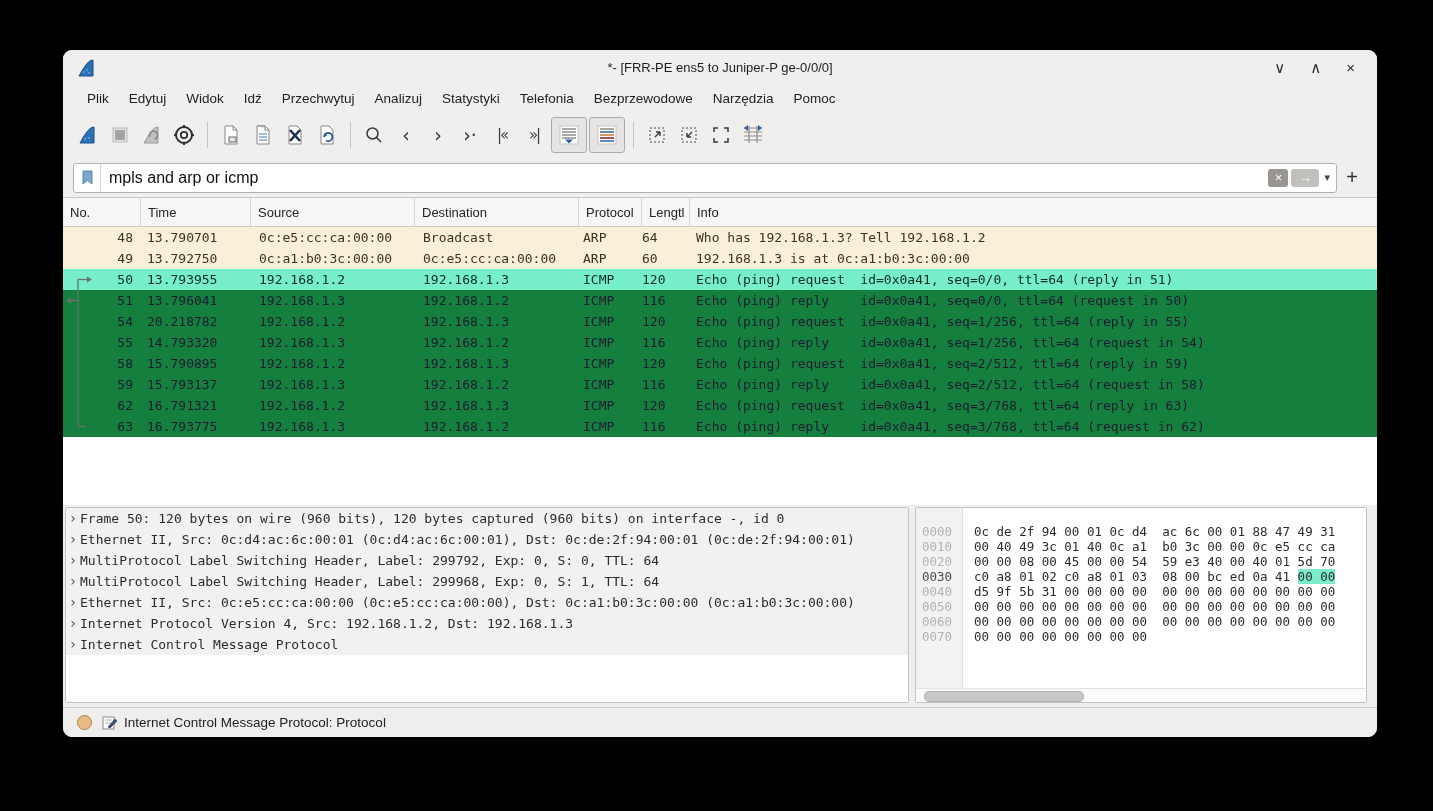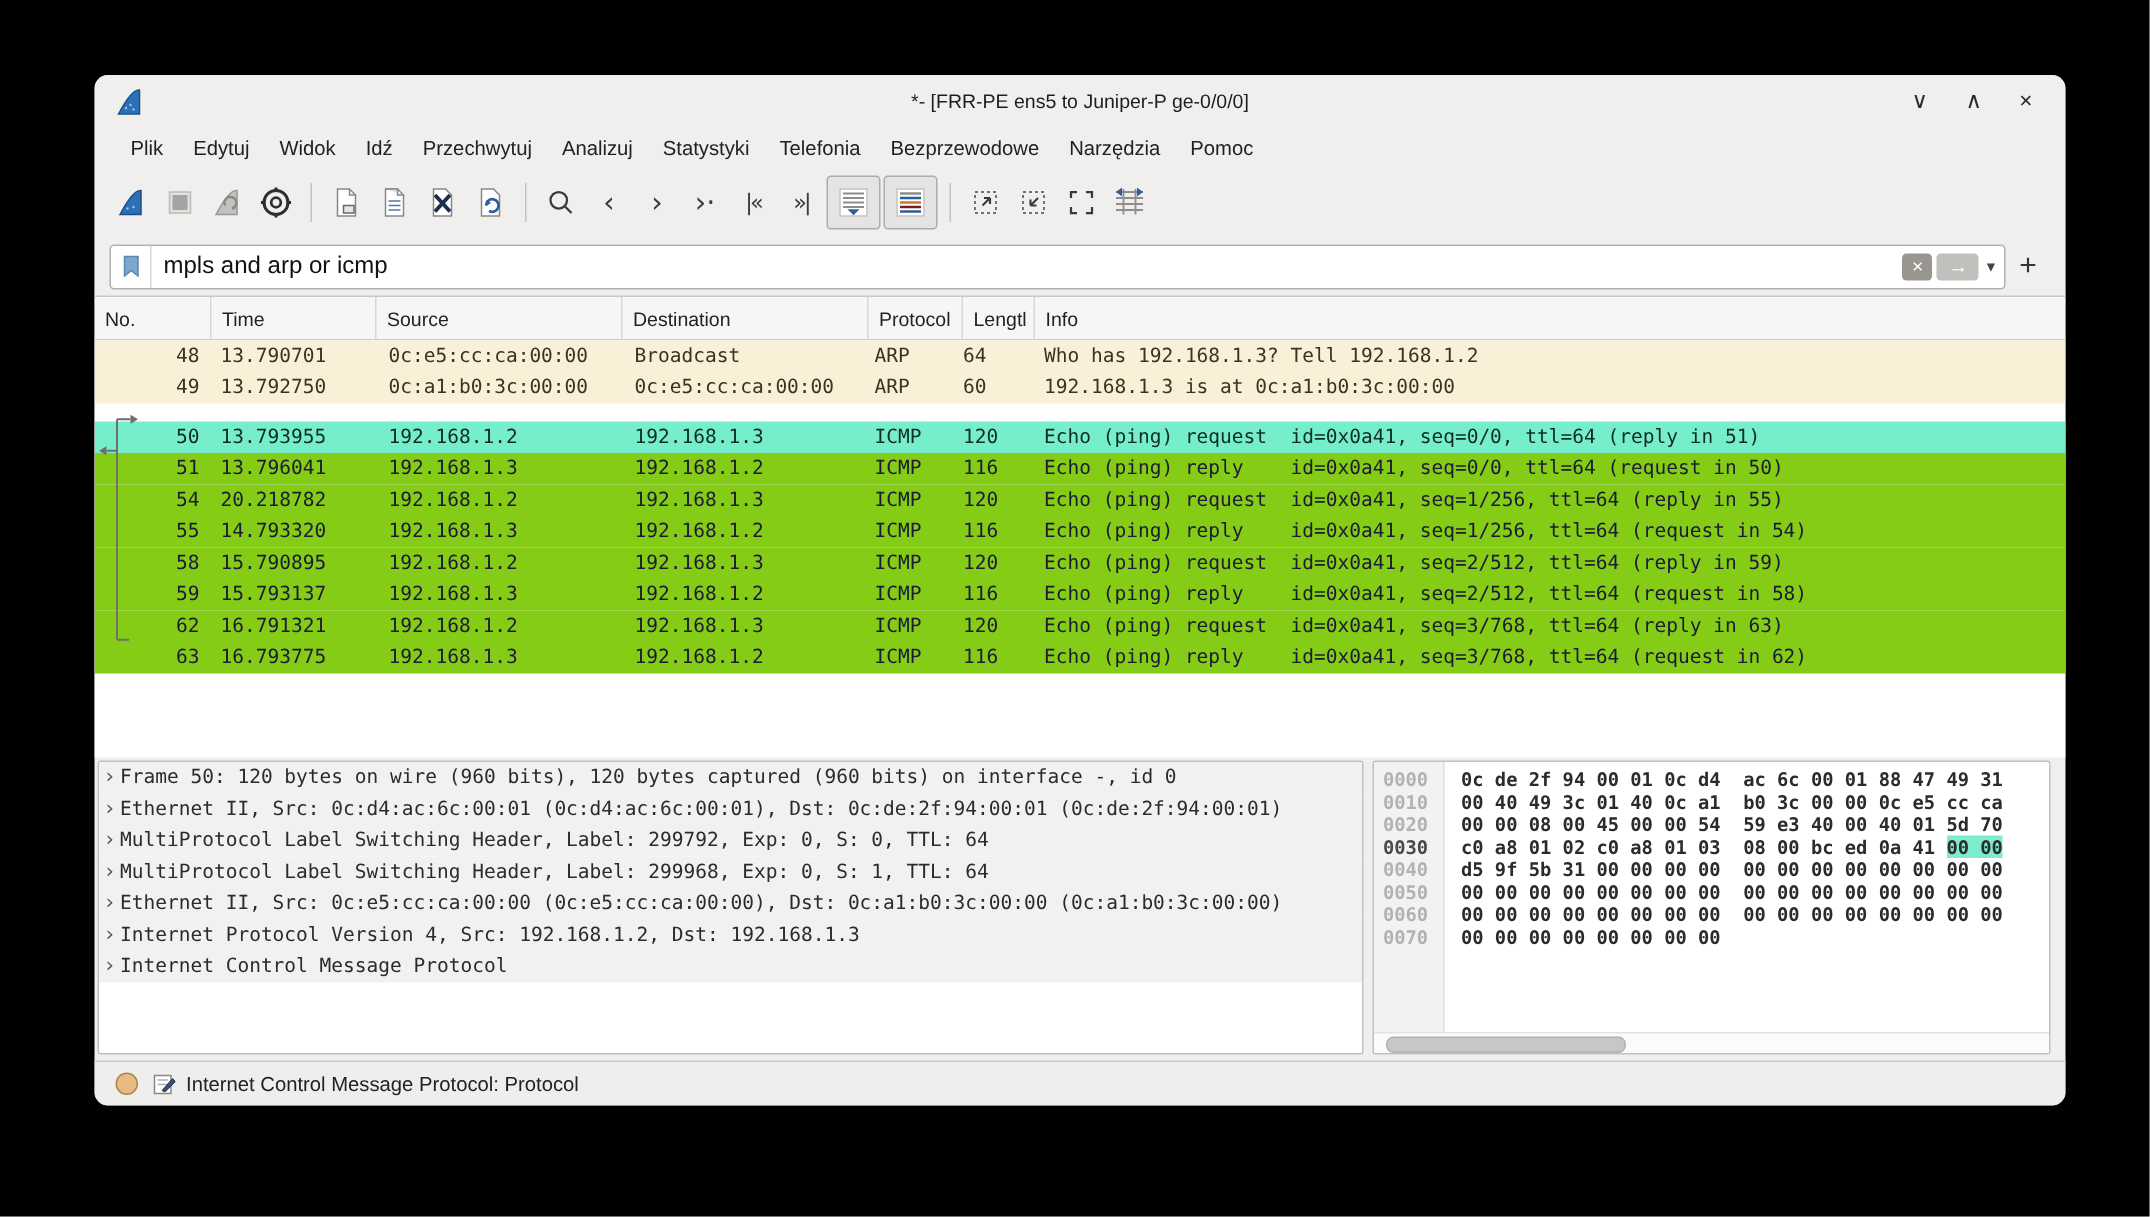--- a/index.html
+++ b/index.html
@@ -47,32 +47,32 @@
   .prow{height:21px;line-height:21px;font-family:"DejaVu Sans Mono","Liberation Mono",monospace;font-size:13px;white-space:pre;}
   .prow>div{overflow:hidden;}
   .c-no{text-align:right;padding-right:8px;}
   .c-time{padding-left:6px;}
   .c-src{padding-left:8px;}
   .c-dst{padding-left:8px;}
   .c-proto{padding-left:4px;}
   .c-len{text-align:left;padding-right:4px;}
   .c-info{padding-left:6px;}
   .prow.arp{background:#faf0d7;color:#3a3322;}
-  .prow.icmp{background:#84cc16;color:#1d1a33;}
-  .prow.selected{background:#76eecb;color:#0d2d24;margin-top:12px;}
+  .prow.icmp{background:#15803d;color:#1d1a33;}
+  .prow.selected{background:#76eecb;color:#0d2d24;}
   .rel-marks{position:absolute;left:0;top:0;pointer-events:none;}
   
   .panes{position:absolute;left:0;top:457px;width:1314px;height:196px;display:flex;}
   .pane{background:#fff;border:1px solid #c3c1bf;border-radius:2px;box-sizing:border-box;position:relative;overflow:hidden;}
   .pane.details{margin-left:2px;width:844px;}
   .pane.hex{margin-left:6px;width:452px;}
   .drow{height:21px;line-height:21px;background:#f1f1f0;font-family:"DejaVu Sans Mono","Liberation Mono",monospace;font-size:13px;color:#2b2b2b;white-space:pre;display:flex;align-items:center;}
   .d-exp{color:#555;width:14px;text-align:center;font-size:14px;flex:none;}
   .hex-offcol{position:absolute;left:0;top:0;bottom:14px;width:46px;background:#f2f2f1;border-right:1px solid #e2e0de;}
-  .hexrows{position:relative;padding-top:4px;font-weight:bold;}
+  .hexrows{position:relative;padding-top:16px;}
   .hexrow{height:15px;line-height:15px;font-family:"DejaVu Sans Mono","Liberation Mono",monospace;font-size:12.5px;white-space:pre;display:flex;}
   .h-off{width:40px;text-align:left;padding-left:6px;color:#b4b2b0;flex:none;}
   .h-off.active{color:#4a4a4a;}
   .h-bytes{padding-left:12px;color:#2b2b2b;}
   .h-bytes .hl{background:#7deccd;}
   .hscroll{position:absolute;left:0;right:0;bottom:0;height:13px;background:#fbfbfa;border-top:1px solid #e4e2e0;}
   .hthumb{position:absolute;left:8px;top:2px;width:158px;height:9px;border-radius:5px;background:#c9c7c5;border:1px solid #b2b0ae;}
   
   .statusbar{position:absolute;left:0;right:0;bottom:0;height:29px;background:#efeeed;border-top:1px solid #c9c7c5;display:flex;align-items:center;font-size:13.5px;color:#222;}
   .sb-dot{width:13px;height:13px;border-radius:50%;background:#e9bb82;border:1px solid #a8854f;margin-left:14px;}

